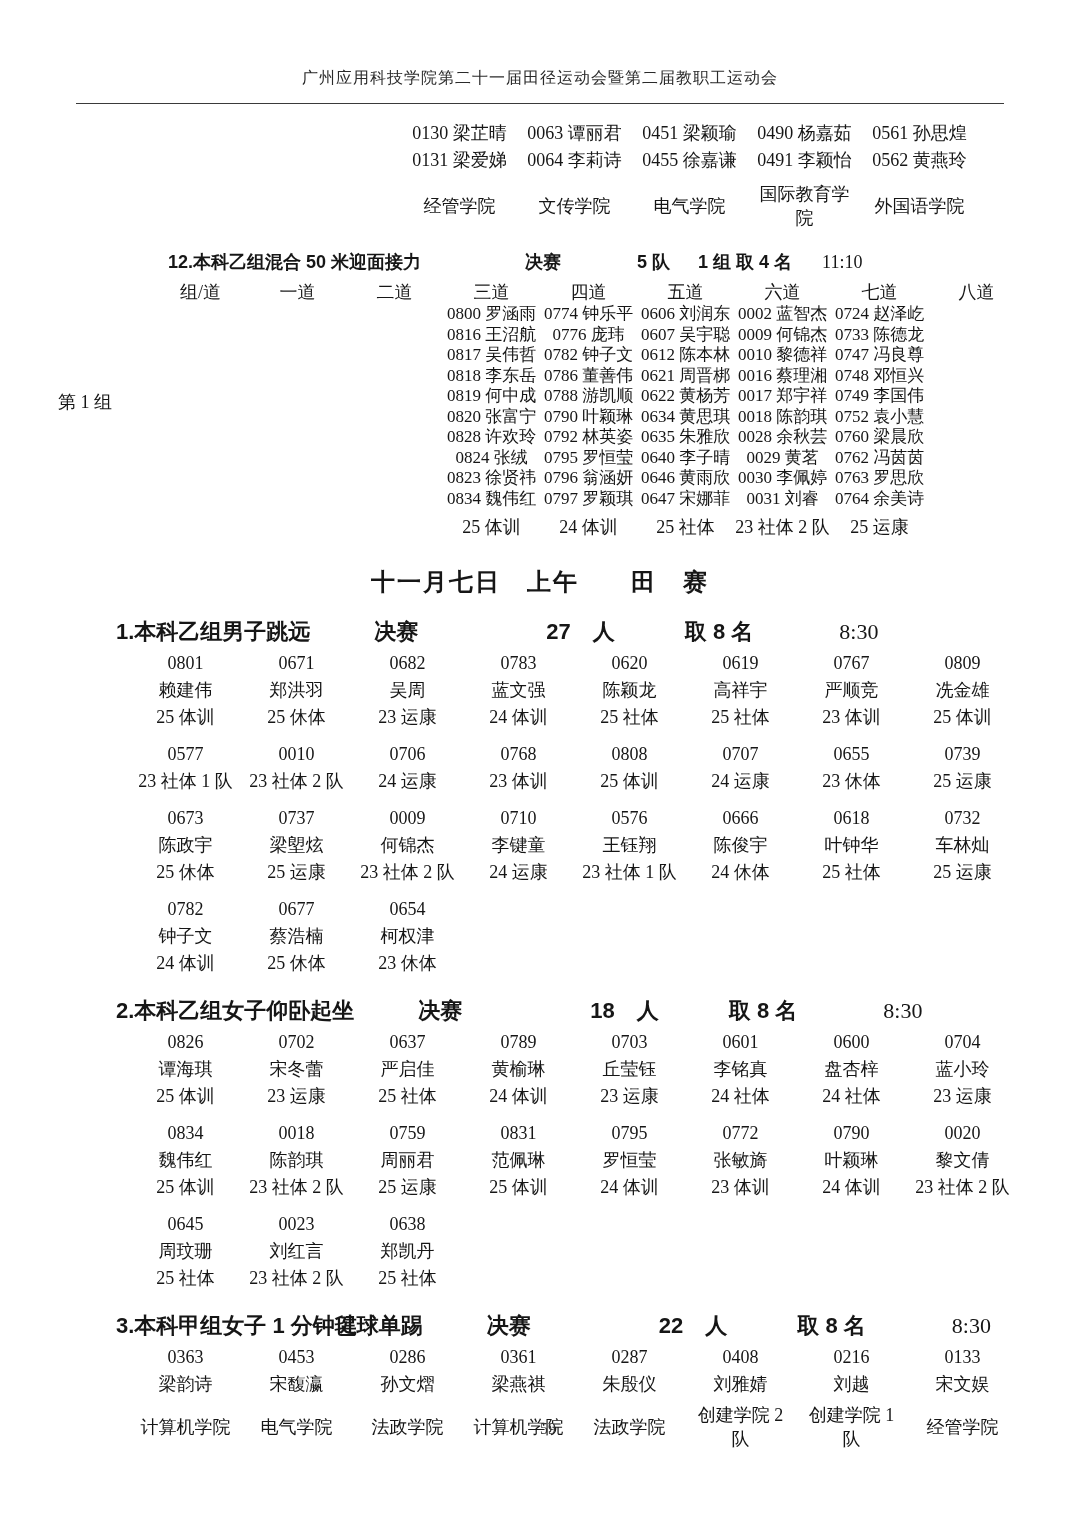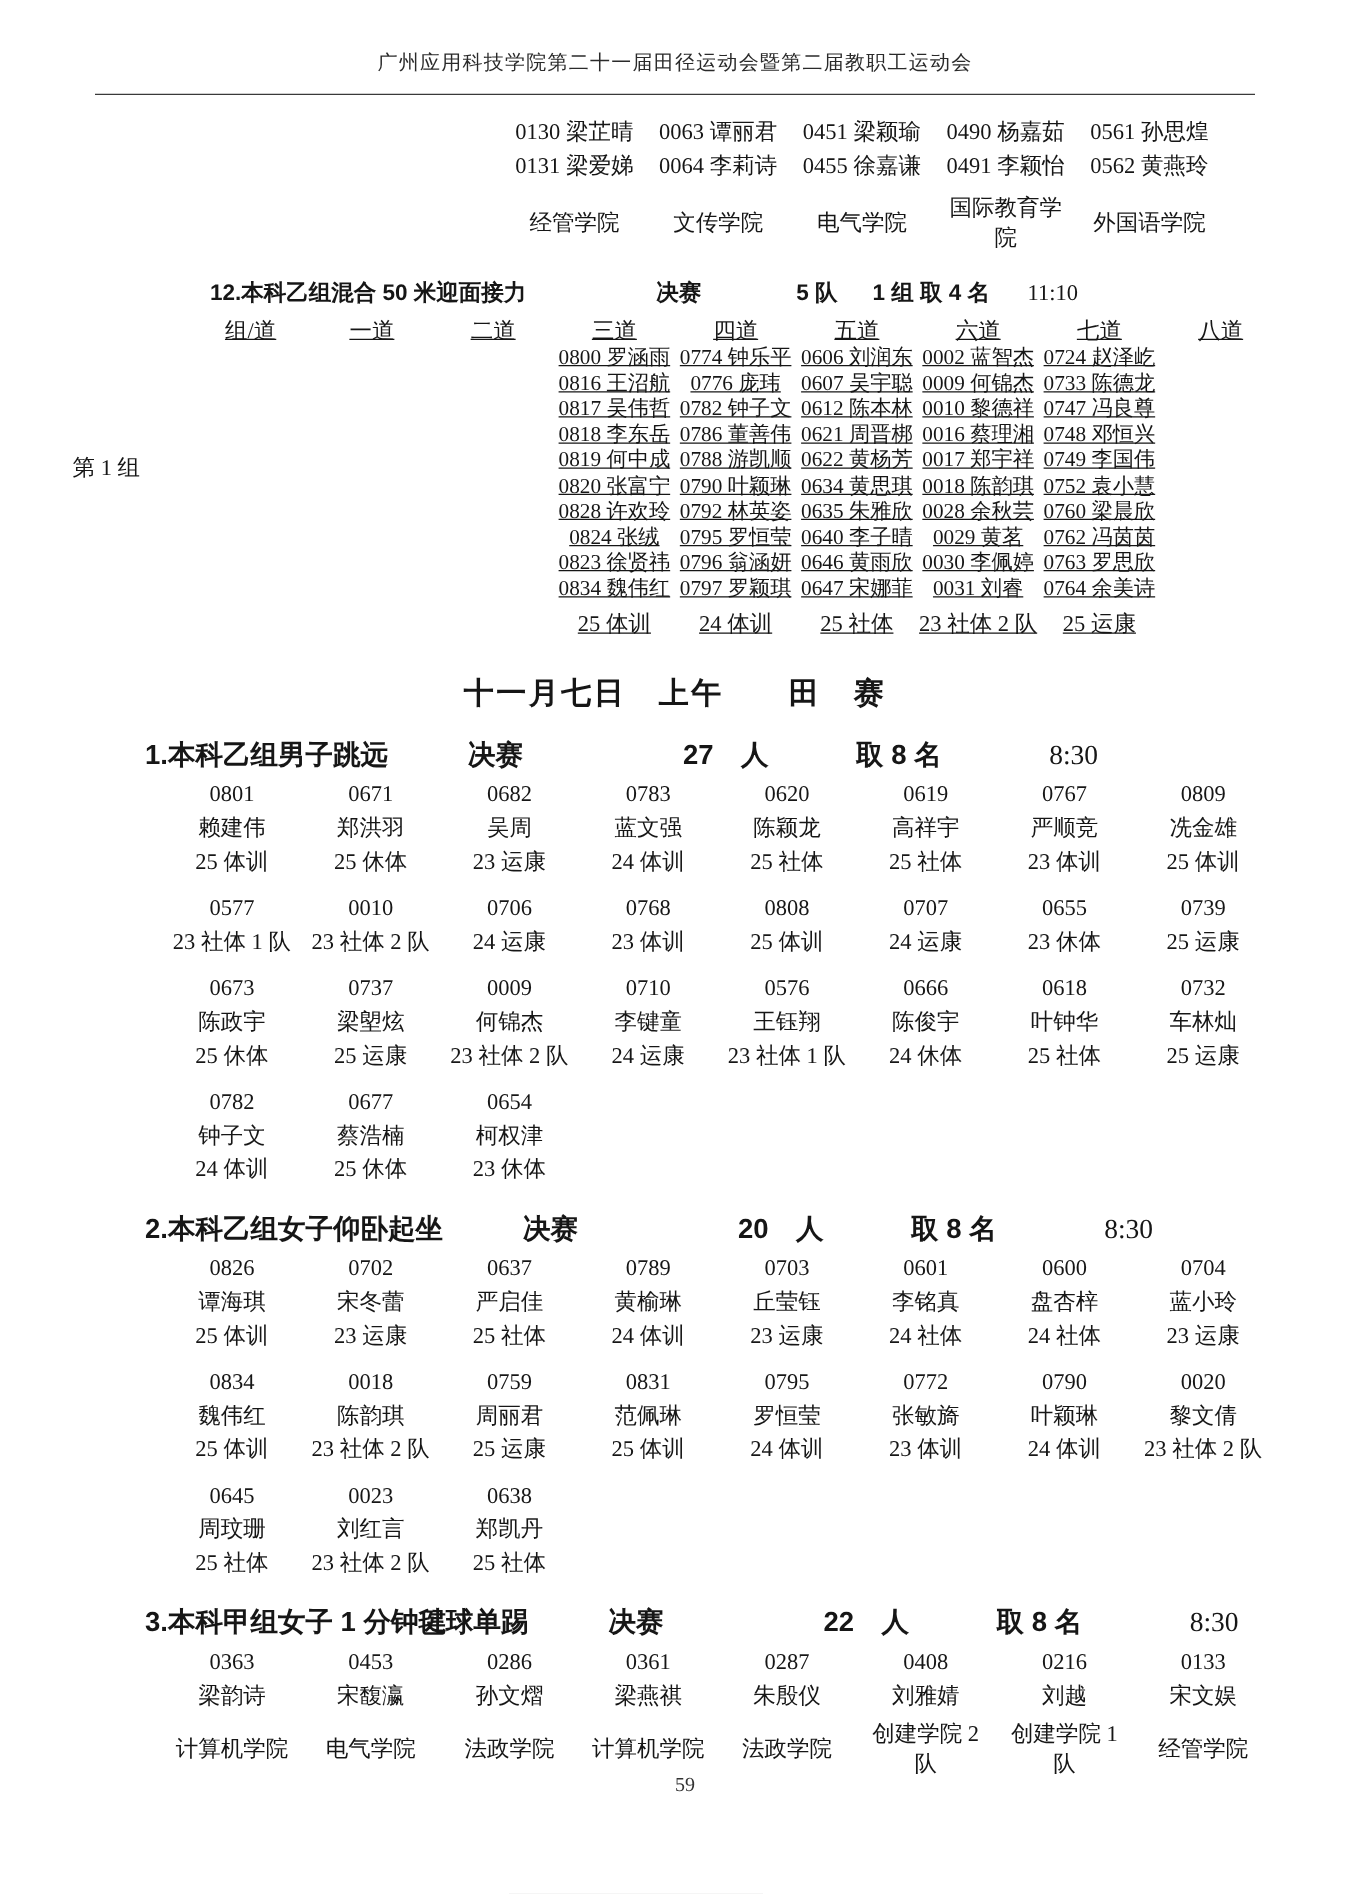--- a/index.html
+++ b/index.html
@@ -8,37 +8,37 @@
     position:relative;
     width:1080px; height:1515px;
     margin:0 auto;
     background:#ffffff;
     color:#161616;
     font-family:"Liberation Serif","DejaVu Serif",serif;
     font-size:18px;
     overflow:hidden;
   }
   .header-title{
-    padding-top:40px;
+    padding-top:68px;
     text-align:center;
     font-size:16px;
     color:#2a2a2a;
     letter-spacing:1px;
   }
   .header-rule{
     margin:14px auto 0 auto;
     width:928px;
     border:none;
     border-top:1.6px solid #3a3a3a;
   }
 
   
   .grid{ display:grid; }
   .g5{ grid-template-columns:repeat(5,99px); margin-left:410px;gap:16px; }
-  .g9{ grid-template-columns:repeat(9,97px); margin-left:124px;text-decoration:underline; }
+  .g9{ grid-template-columns:repeat(9,97px); margin-left:124px; }
   .g8{ grid-template-columns:repeat(8,111px); margin-left:130px; }
   .cell{ text-align:center; white-space:nowrap; }
 
   
   .carryover{ margin-top:16px; }
   .carryover .row{ line-height:27px; }
   .carryover .teamrow{ margin-top:4px; }
   .carryover .teamrow .cell{
     white-space:normal;
     display:flex; align-items:center; justify-content:center;
@@ -416,21 +416,21 @@
             <div class="cell"></div>
             <div class="cell"></div>
             <div class="cell"></div>
           </div>
         </div>
       </section>
       <section class="event">
         <div class="event-header">
           <span>2.本科乙组女子仰卧起坐</span>
           <span class="ev-round">决赛</span>
-          <span class="ev-count">20　人</span>
+          <span class="ev-count">18　人</span>
           <span class="ev-take">取 8 名</span>
           <span class="ev-time">8:30</span>
         </div>
         <div class="group">
           <div class="grid g8 row numbers">
             <div class="cell">0826</div>
             <div class="cell">0702</div>
             <div class="cell">0637</div>
             <div class="cell">0789</div>
             <div class="cell">0703</div>

